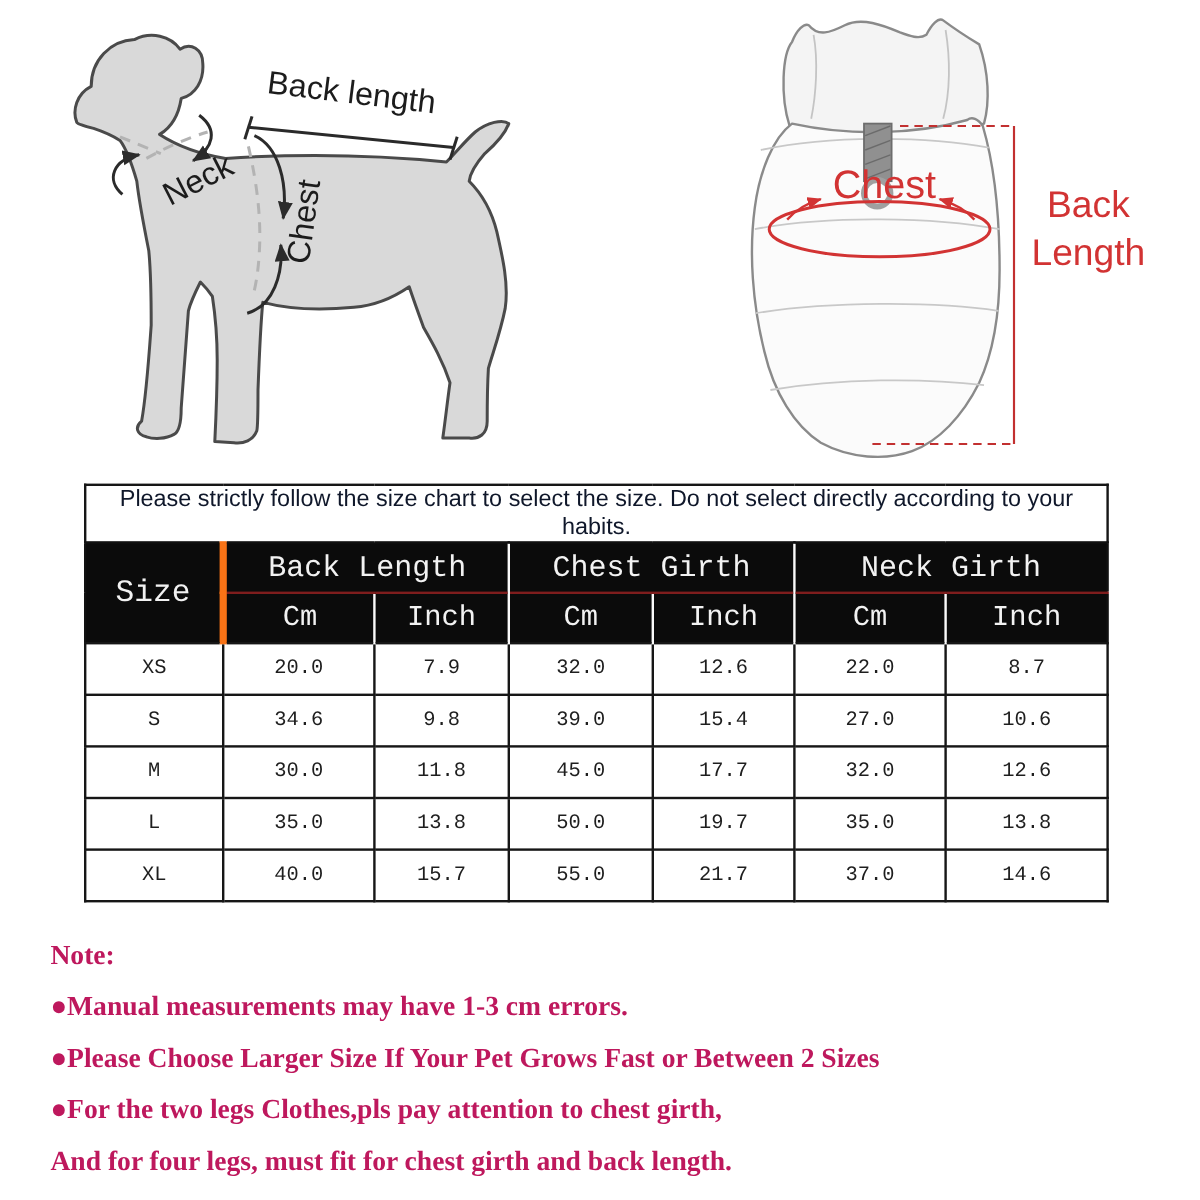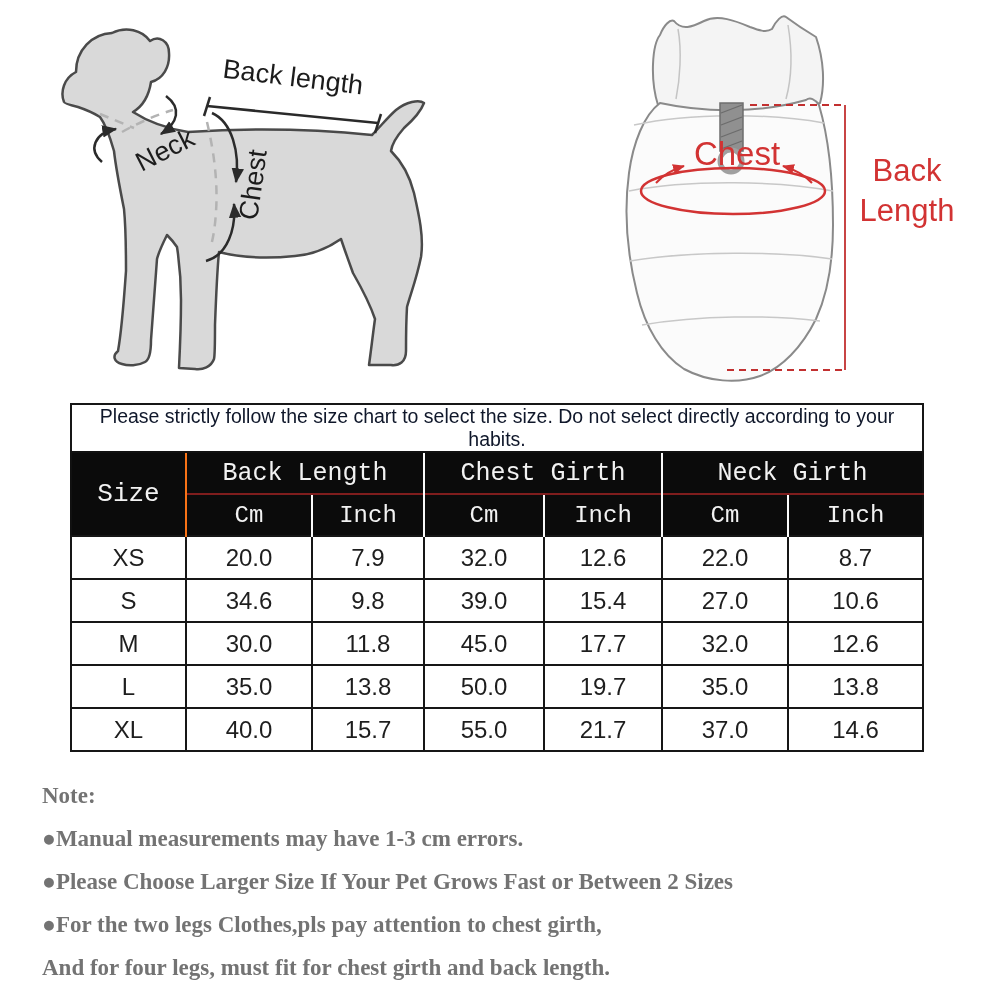--- a/index.html
+++ b/index.html
@@ -15,25 +15,25 @@
 
   
   .size-table-wrap{position:absolute;left:70px;top:403px;}
   table.size-table{border-collapse:collapse;table-layout:fixed;width:852px;
         border:2px solid #111;background:#fff;}
   table.size-table td,table.size-table th{text-align:center;vertical-align:middle;padding:0;}
   td.warn-cell{height:42px;font-size:19.5px;font-family:"Liberation Sans",sans-serif;
         border-bottom:2px solid #111;}
   th{background:#0b0b0b;color:#f2f2f2;font-weight:normal;
         font-family:"Liberation Mono","DejaVu Sans Mono",monospace;}
-  th.size-hd{font-size:26px;border-right:2px solid #f97316;}
+  th.size-hd{font-size:26px;border-right:6px solid #f97316;}
   th.grp-hd{height:40px;font-size:25px;border-left:2px solid #fbfbfb;}
   th.unit-hd{height:40px;font-size:24px;border-left:2px solid #fbfbfb;border-top:2px solid #7f1d1d;}
-  tbody td{height:41px;border:2px solid #161616;color:#1e1e1e;font-size:24px;
-        font-family:Liberation Sans, sans-serif;}
+  tbody td{height:41px;border:2px solid #161616;color:#1e1e1e;font-size:17px;
+        font-family:Liberation Mono, monospace;}
 
   
   .notes{position:absolute;left:42px;top:783px;width:930px;
         font-family:"Liberation Serif",serif;font-weight:bold;font-size:23px;}
   .notes .note-line{margin:0 0 17px 0;line-height:26px;}
 </style>
 </head>
 <body>
 
 <div class="page">
@@ -205,21 +205,21 @@
           <td>15.7</td>
           <td>55.0</td>
           <td>21.7</td>
           <td>37.0</td>
           <td>14.6</td>
         </tr>
       </tbody>
     </table>
   </div>
 
-  <div class="notes" style="color:#737373">
+  <div class="notes" style="color:#be185d">
     <p class="note-line">Note:</p>
     <p class="note-line">●Manual measurements may have 1-3 cm errors.</p>
     <p class="note-line">●Please Choose Larger Size If Your Pet Grows Fast or Between 2 Sizes</p>
     <p class="note-line">●For the two legs Clothes,pls pay attention to chest girth,</p>
     <p class="note-line">And for four legs, must fit for chest girth and back length.</p>
   </div>
 
 </div>
 
 </body></html>

